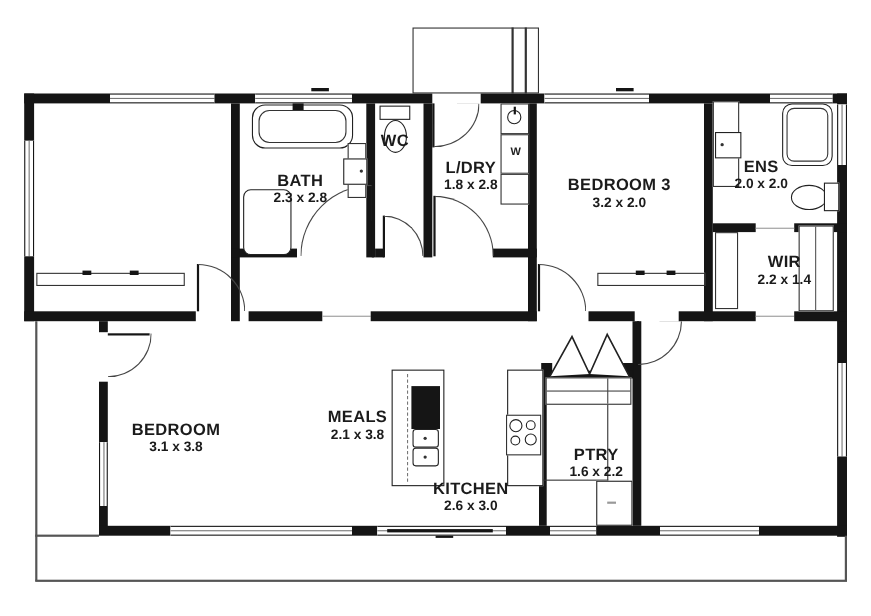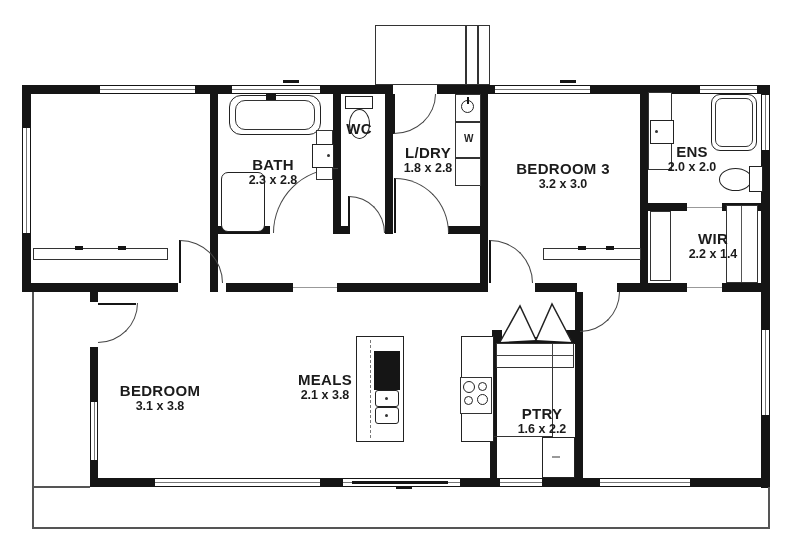--- a/index.html
+++ b/index.html
@@ -206,36 +206,40 @@
   </div>
   <div class="room-label" style="left:359px;top:120px">
     <div class="room-name">WC</div>
   </div>
   <div class="room-label" style="left:428px;top:144px">
     <div class="room-name">L/DRY</div>
     <div class="room-dims">1.8 x 2.8</div>
   </div>
   <div class="room-label" style="left:563px;top:160px">
     <div class="room-name">BEDROOM 3</div>
-    <div class="room-dims">3.2 x 3.0</div>
+    <div class="room-dims">3.2 x 2.0</div>
   </div>
   <div class="room-label" style="left:692px;top:143px">
     <div class="room-name">ENS</div>
     <div class="room-dims">2.0 x 2.0</div>
   </div>
   <div class="room-label" style="left:713px;top:230px">
     <div class="room-name">WIR</div>
     <div class="room-dims">2.2 x 1.4</div>
   </div>
   <div class="room-label" style="left:160px;top:382px">
     <div class="room-name">BEDROOM</div>
     <div class="room-dims">3.1 x 3.8</div>
   </div>
   <div class="room-label" style="left:325px;top:371px">
     <div class="room-name">MEALS</div>
     <div class="room-dims">2.1 x 3.8</div>
   </div>
+  <div class="room-label" style="left:428px;top:436px">
+    <div class="room-name">KITCHEN</div>
+    <div class="room-dims">2.6 x 3.0</div>
+  </div>
   <div class="room-label" style="left:542px;top:405px">
     <div class="room-name">PTRY</div>
     <div class="room-dims">1.6 x 2.2</div>
   </div>
 
 </div>
 
 </body></html>

